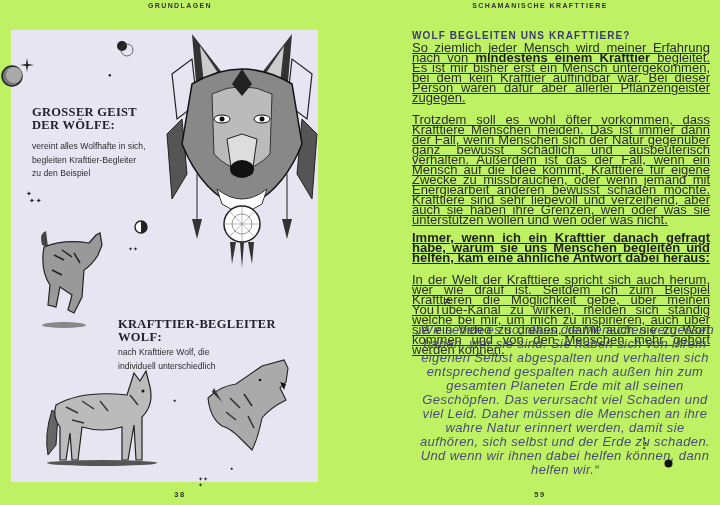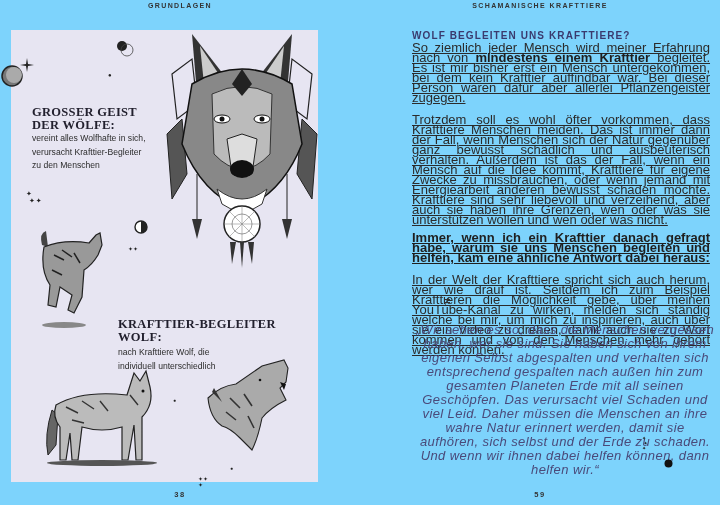--- a/index.html
+++ b/index.html
@@ -1,19 +1,19 @@
 <!DOCTYPE html>
 <html><head>
 <meta charset="utf-8">
 <style>
   * { box-sizing: border-box; margin: 0; padding: 0; }
   html, body { width: 720px; height: 505px; background: #ffffff; overflow: hidden; }
   body { position: relative; font-family: "Liberation Sans", sans-serif; color: #222; }
 
-  .page { position: absolute; top: 0; height: 505px; width: 360px; background: #7dd3fc; }
+  .page { position: absolute; top: 0; height: 505px; width: 360px; background: #bef264; }
   .page-left { left: 0; }
   .page-right { left: 360px; }
 
   .running-head {
     position: absolute; top: 2px; width: 100%; text-align: center;
     font-size: 7px; font-weight: bold; letter-spacing: 1.4px; color: #333;
   }
   .page-num {
     position: absolute; bottom: 6px; width: 100%; text-align: center;
     font-size: 7.5px; font-weight: bold; letter-spacing: 1.5px; color: #333;
@@ -144,24 +144,24 @@
       <line x1="77" y1="187" x2="103" y2="213" stroke="#777" stroke-width="0.5"></line>
       <line x1="103" y1="187" x2="77" y2="213" stroke="#777" stroke-width="0.5"></line>
       <path d="M78 218 L80 240 L84 218 Z" fill="#333"></path>
       <path d="M88 218 L90 244 L92 218 Z" fill="#333"></path>
       <path d="M96 218 L100 240 L102 218 Z" fill="#333"></path>
     </svg>
   </div>
 
   <div class="cap1">
     <div class="serif-head">GROSSER GEIST</div>
-    <div class="serif-head" style="margin-bottom:0;">DER WÖLFE:</div>
+    <div class="serif-head" style="margin-bottom:8px;">DER WÖLFE:</div>
     <div class="caption-body">vereint alles Wolfhafte in sich,</div>
-    <div class="caption-body">verursacht Krafttier-Begleiter</div>
-    <div class="caption-body">zu den Menschen</div>
+    <div class="caption-body">begleiten Krafttier-Begleiter</div>
+    <div class="caption-body">zu den Beispiel</div>
   </div>
 
   <div class="illus wolf-run">
     <svg width="72" height="110" viewBox="0 0 72 110">
       <path d="M8 20 Q5 8 12 6 L14 22 Z" fill="#444"></path>
       <path d="M10 22 Q30 14 55 18 L62 10 L66 8 L68 20 L64 30 Q58 40 50 45 L48 72 L40 88 L34 85 L38 70 L26 62 L22 82 L14 80 L16 60 Q6 45 10 22 Z" fill="#999" stroke="#222" stroke-width="1.2"></path>
       <path d="M20 30 L30 35 M28 25 L38 32 M40 28 L46 38 M18 45 L28 50" stroke="#222" stroke-width="1.5"></path>
       <ellipse cx="30" cy="100" rx="22" ry="3" fill="#888"></ellipse>
     </svg>
   </div>

